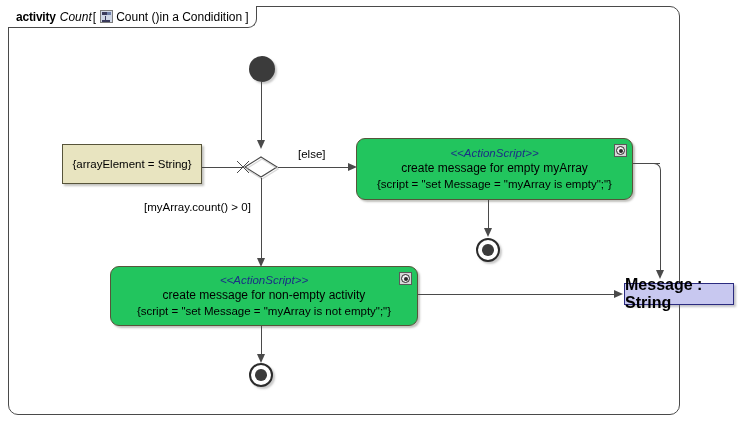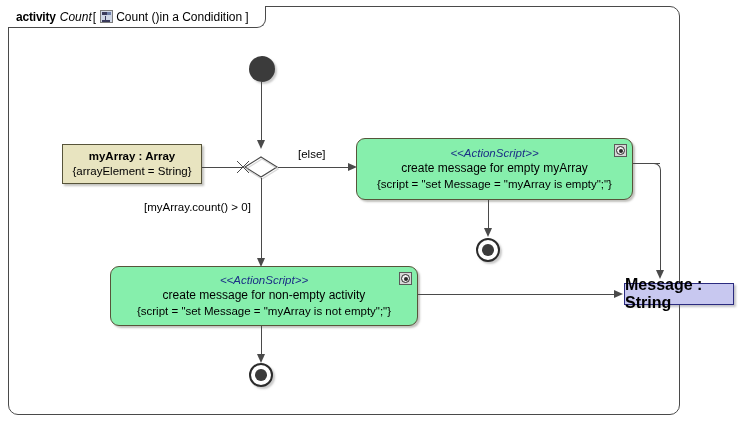--- a/index.html
+++ b/index.html
@@ -36,21 +36,21 @@
     left: 8px;
     top: 6px;
     height: 22px;
     box-sizing: border-box;
     border-right: 1px solid #4a4a4a;
     border-bottom: 1px solid #4a4a4a;
     border-bottom-right-radius: 9px;
     background: #ffffff;
     display: flex;
     align-items: center;
-    padding: 0 16px 0 8px;
+    padding: 0 7px 0 8px;
     white-space: nowrap;
     font-size: 12px;
     color: #000;
   }
   .hdr-kw {
     font-weight: bold;
     margin-right: 4px;
     letter-spacing: -0.2px;
   }
   .hdr-name { margin-right: 1px; font-style: italic; }
@@ -88,21 +88,21 @@
     flex-direction: column;
     align-items: center;
     justify-content: center;
     font-size: 11.5px;
     color: #000;
   }
   .object-node .title { font-weight: bold; line-height: 15px; }
   .object-node .prop  { line-height: 15px; }
 
   .action-node {
-    background: #86efac;
+    background: #22c55e;
     border: 1px solid #57543a;
     border-radius: 9px;
     box-shadow: 2px 2px 2px rgba(120,120,110,0.45);
     display: flex;
     flex-direction: column;
     align-items: center;
     justify-content: center;
     font-size: 11.5px;
     color: #000;
     text-align: center;
@@ -259,21 +259,20 @@
   </div>
 
   <div style="position:absolute; left:236px; top:160px; width:14px; height:14px;">
     <svg width="14" height="14" viewBox="0 0 14 14">
       <line x1="1" y1="1" x2="13" y2="13" stroke="#4a4a4a" stroke-width="1"></line>
       <line x1="13" y1="1" x2="1" y2="13" stroke="#4a4a4a" stroke-width="1"></line>
     </svg>
   </div>
 
   <div class="node object-node" style="left:62px; top:144px; width:140px; height:40px;">
-    <div class="title">myArray : Array</div>
     <div class="prop">{arrayElement = String}</div>
   </div>
 
   <div class="edge h" style="left:202px; top:167px; width:42px;"></div>
 
   <div class="edge h" style="left:278px; top:167px; width:74px;"></div>
   <div class="arrow right" style="left:348px; top:163px;"></div>
   <div class="edge-label" style="left:298px; top:148px;">[else]</div>
 
   <div class="node action-node" style="left:356px; top:138px; width:277px; height:62px;">

